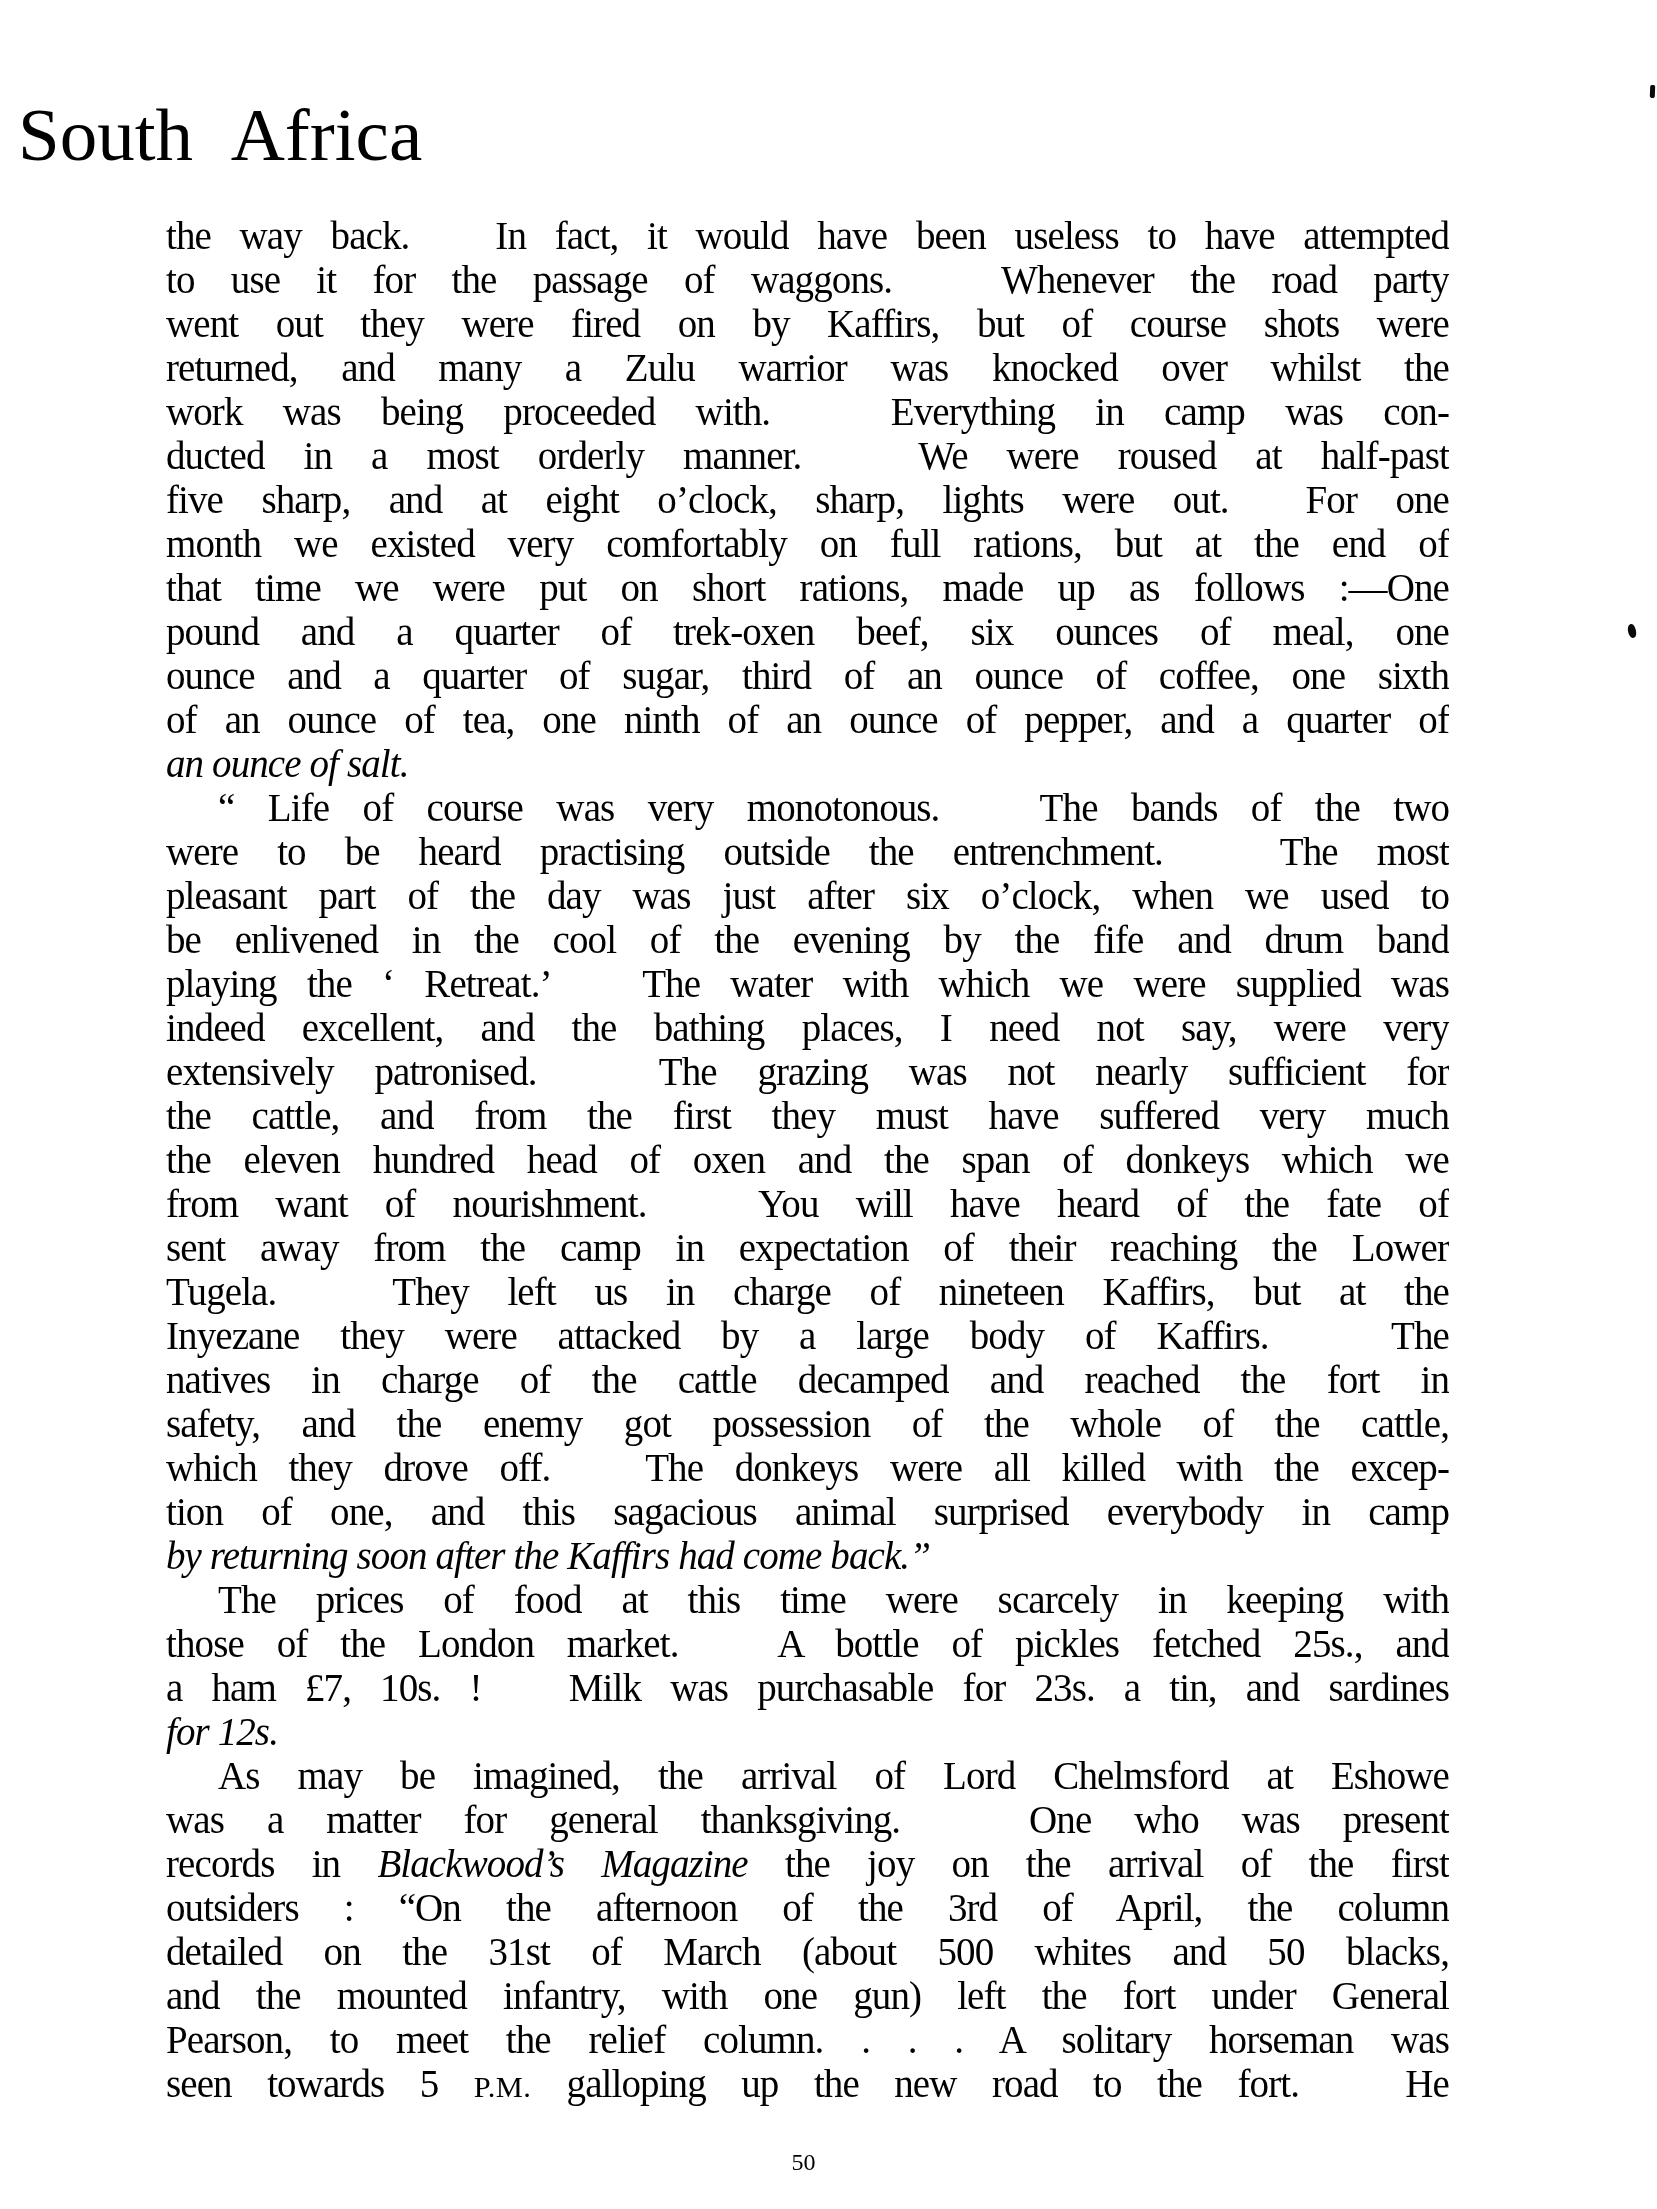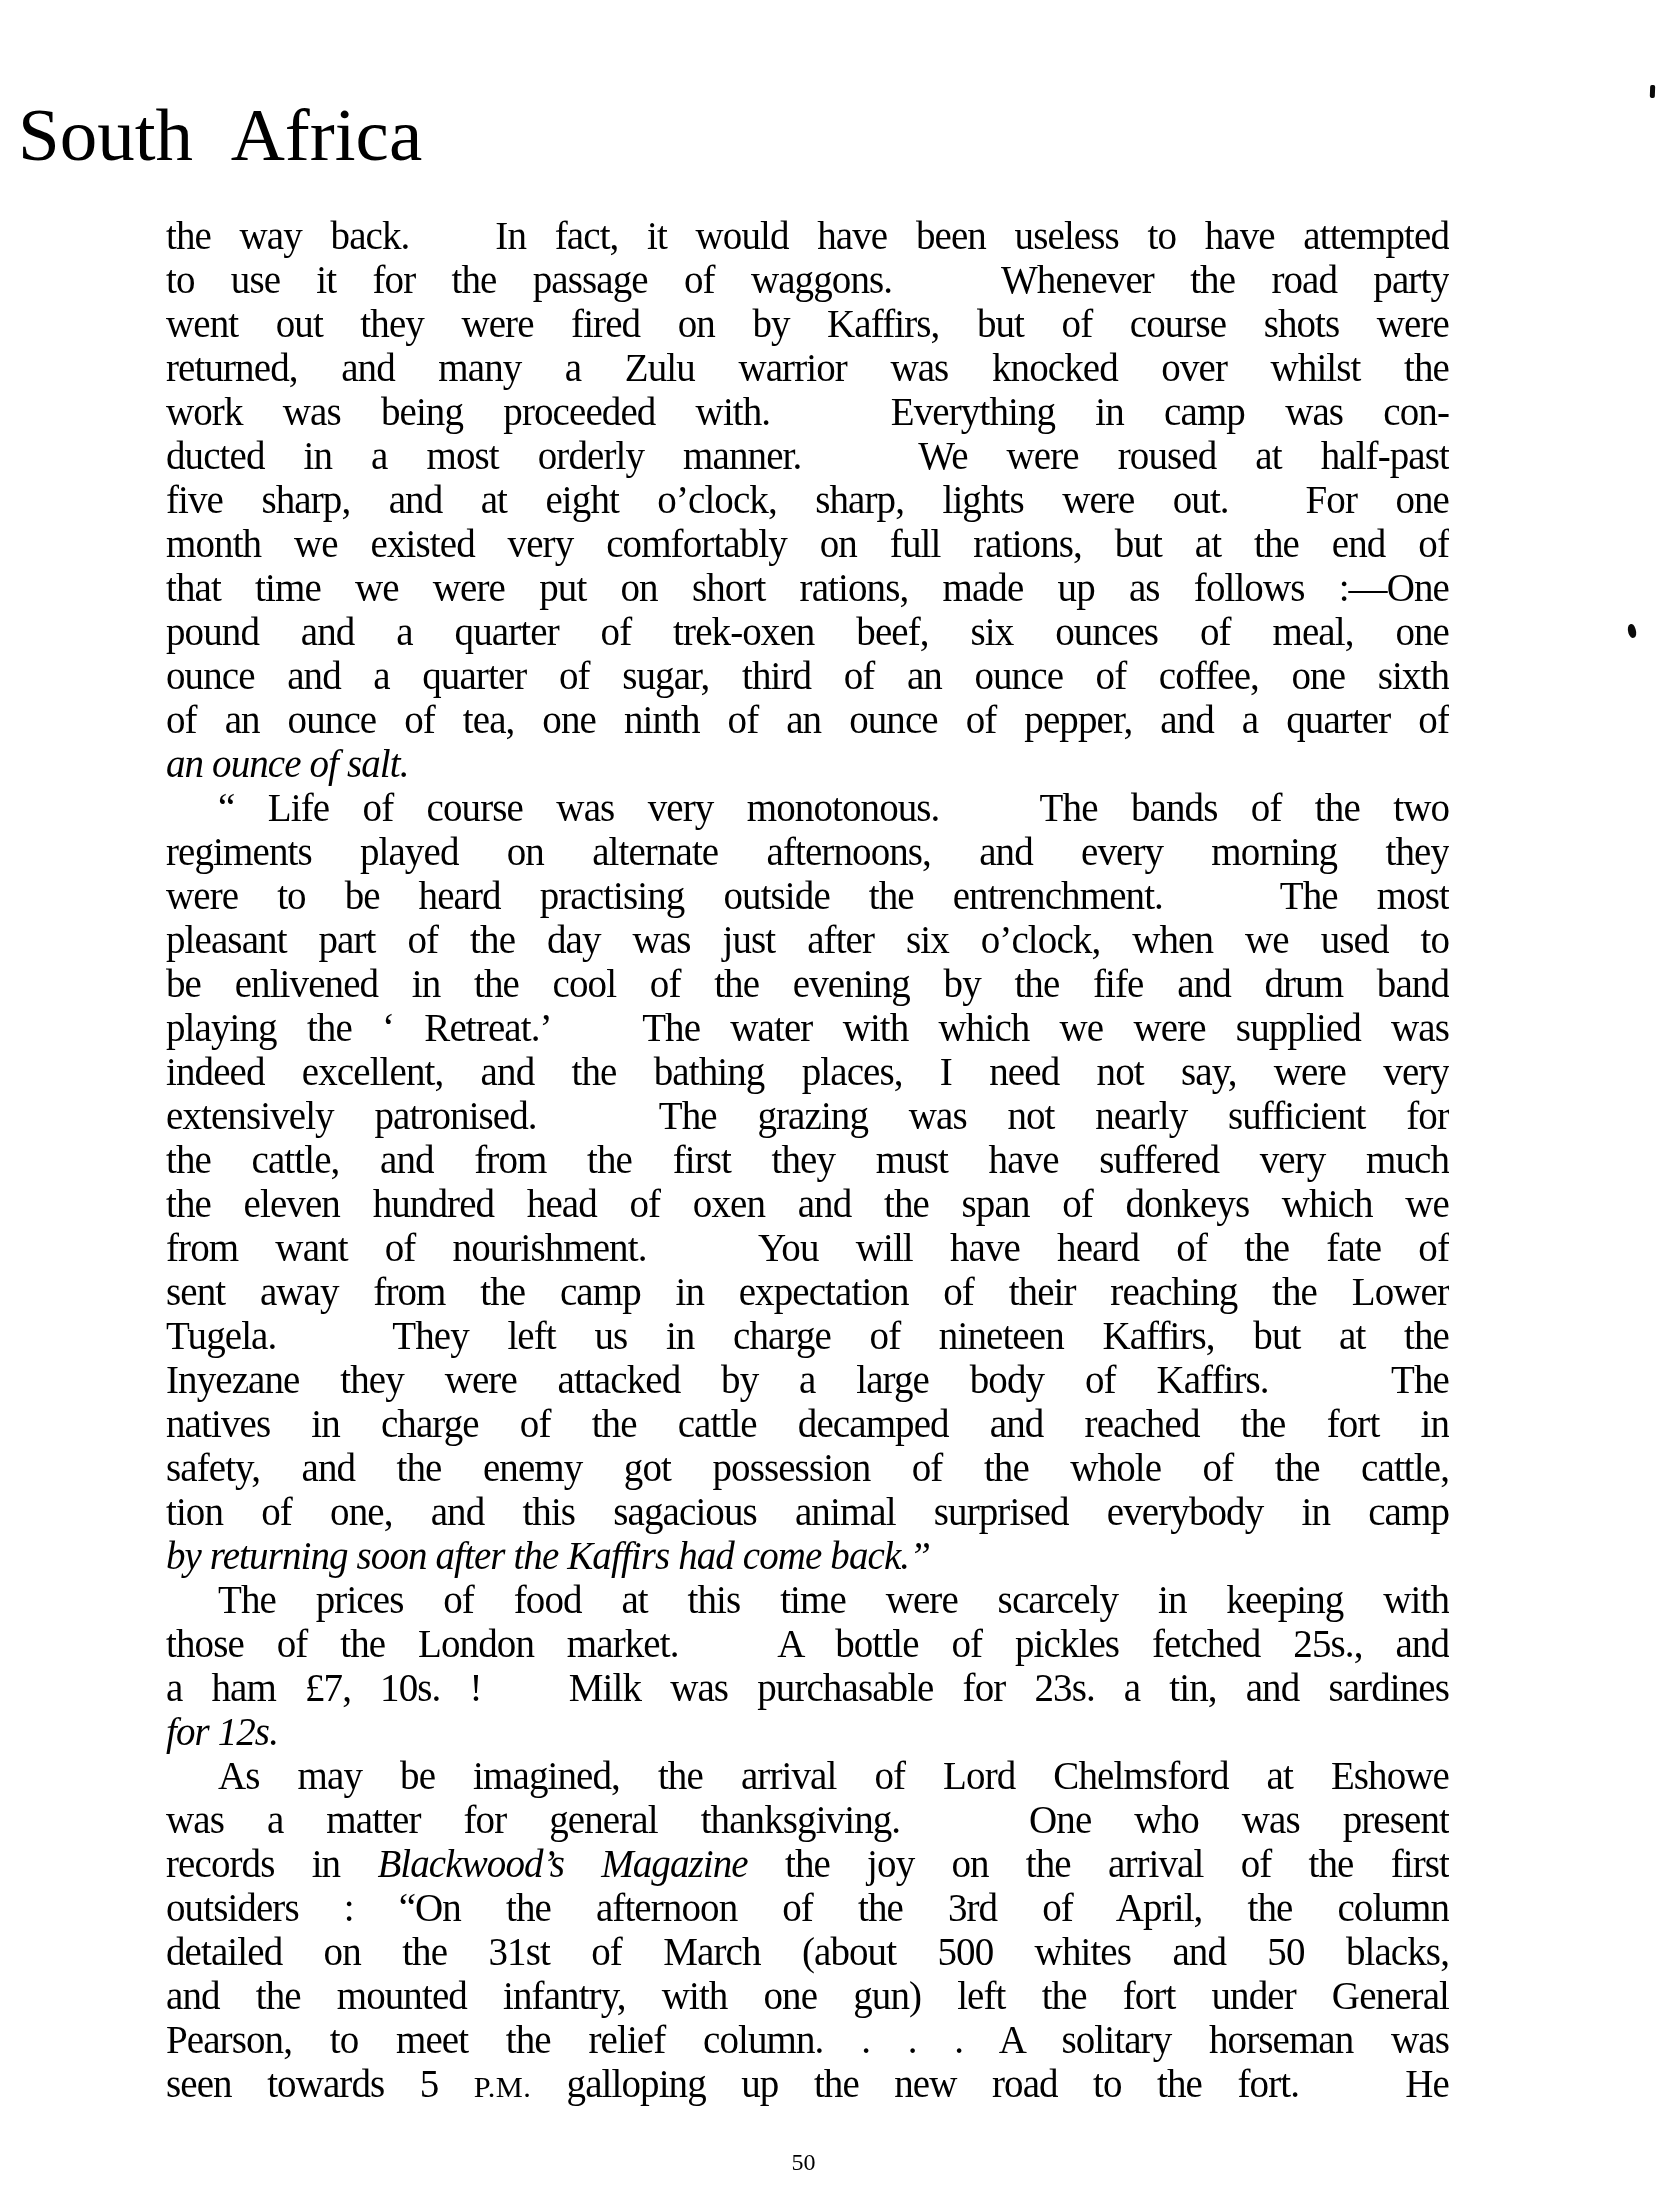--- a/index.html
+++ b/index.html
@@ -99,35 +99,35 @@
     <div class="line">ducted in a most orderly manner.&nbsp; &nbsp;We were roused at half-past</div>
     <div class="line">five sharp, and at eight o’clock, sharp, lights were out.&nbsp; For one</div>
     <div class="line">month we existed very comfortably on full rations, but at the end of</div>
     <div class="line">that time we were put on short rations, made up as follows :—One</div>
     <div class="line">pound and a quarter of trek-oxen beef, six ounces of meal, one</div>
     <div class="line">ounce and a quarter of sugar, third of an ounce of coffee, one sixth</div>
     <div class="line">of an ounce of tea, one ninth of an ounce of pepper, and a quarter of</div>
     <div class="line last">an ounce of salt.</div>
 
     <div class="line indent">“ Life of course was very monotonous.&nbsp; &nbsp;The bands of the two</div>
-    <div class="line">regiments played on alternate afternoons, and every morning they</div>
     <div class="line">were to be heard practising outside the entrenchment.&nbsp; &nbsp;The most</div>
     <div class="line">pleasant part of the day was just after six o’clock, when we used to</div>
     <div class="line">be enlivened in the cool of the evening by the fife and drum band</div>
     <div class="line">playing the ‘ Retreat.’&nbsp; &nbsp;The water with which we were supplied was</div>
     <div class="line">indeed excellent, and the bathing places, I need not say, were very</div>
     <div class="line">extensively patronised.&nbsp; &nbsp;The grazing was not nearly sufficient for</div>
     <div class="line">the cattle, and from the first they must have suffered very much</div>
     <div class="line">the eleven hundred head of oxen and the span of donkeys which we</div>
     <div class="line">from want of nourishment.&nbsp; &nbsp;You will have heard of the fate of</div>
     <div class="line">sent away from the camp in expectation of their reaching the Lower</div>
     <div class="line">Tugela.&nbsp; &nbsp;They left us in charge of nineteen Kaffirs, but at the</div>
     <div class="line">Inyezane they were attacked by a large body of Kaffirs.&nbsp; &nbsp;The</div>
     <div class="line">natives in charge of the cattle decamped and reached the fort in</div>
     <div class="line">safety, and the enemy got possession of the whole of the cattle,</div>
+    <div class="line">which they drove off.&nbsp; &nbsp;The donkeys were all killed with the excep-</div>
     <div class="line">tion of one, and this sagacious animal surprised everybody in camp</div>
     <div class="line last">by returning soon after the Kaffirs had come back.”</div>
 
     <div class="line indent">The prices of food at this time were scarcely in keeping with</div>
     <div class="line">those of the London market.&nbsp; &nbsp;A bottle of pickles fetched 25s., and</div>
     <div class="line">a ham £7, 10s. !&nbsp; &nbsp;Milk was purchasable for 23s. a tin, and sardines</div>
     <div class="line last">for 12s.</div>
 
     <div class="line indent">As may be imagined, the arrival of Lord Chelmsford at Eshowe</div>
     <div class="line">was a matter for general thanksgiving.&nbsp; &nbsp;One who was present</div>

